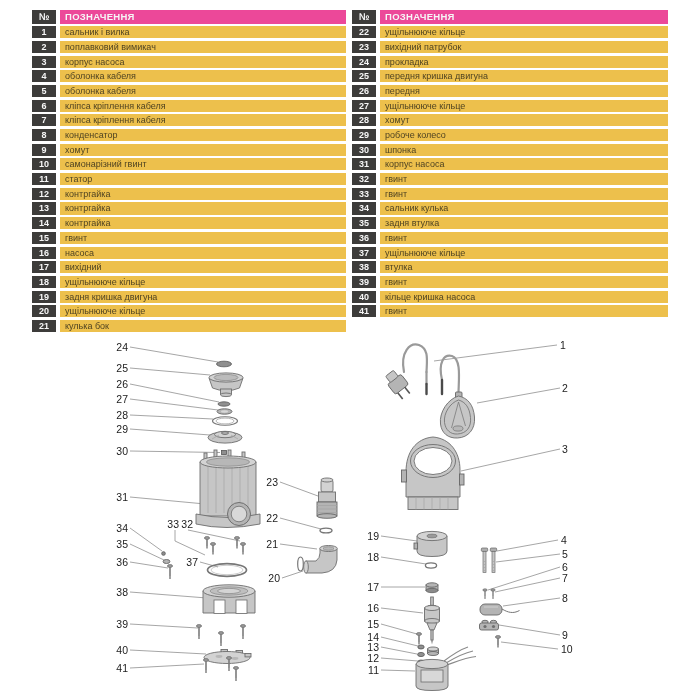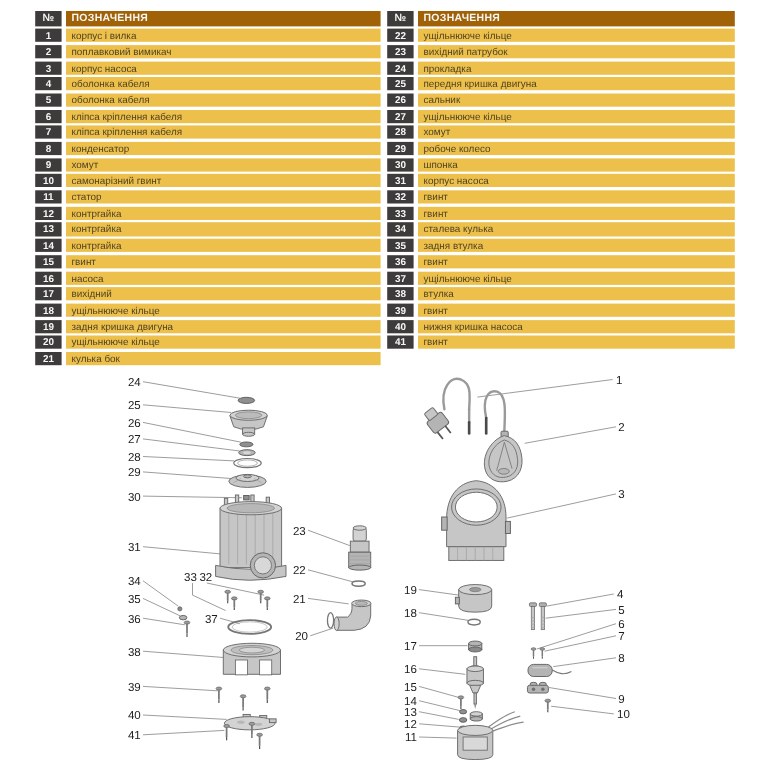--- a/index.html
+++ b/index.html
@@ -8,21 +8,21 @@
   .ptable{position:absolute;top:10px;}
   .ptable.left{left:32px;width:314px;}
   .ptable.right{left:352px;width:316px;}
   .trow{display:flex;height:12.1px;margin-bottom:2.6px;}
   .trow.header{height:13.6px;}
   .cell{display:flex;align-items:center;}
   .cell.num{width:24px;justify-content:center;background:#3d3c3a;color:#f6f6f6;
             font-size:9px;font-weight:bold;margin-right:4px;flex:none;}
   .cell.desc{flex:1;background:#edc04c;color:#4f4322;font-size:9px;padding-left:5px;}
   .trow.header .cell.num{font-size:9.5px;}
-  .trow.header .cell.desc{background:#a16207;color:#f6f6f6;font-weight:bold;font-size:9.5px;
+  .trow.header .cell.desc{background:#ec4899;color:#f6f6f6;font-weight:bold;font-size:9.5px;
                           letter-spacing:.3px;}
   svg.diagram{position:absolute;left:0;top:335px;width:700px;height:365px;}
   .ln{stroke:#8f8f8f;stroke-width:.8;fill:none;}
   .num-callout{font-size:10.5px;fill:#1c1c1c;}
   .p0{fill:#d3d3d3;stroke:#6d6d6d;stroke-width:.9;}
   .p1{fill:#c6c6c6;stroke:#6d6d6d;stroke-width:.9;}
   .p2{fill:#b4b4b4;stroke:#666666;stroke-width:.9;}
   .p3{fill:#8f8f8f;stroke:#555555;stroke-width:.8;}
   .ring{fill:none;stroke:#777777;stroke-width:1.4;}
   .wire{fill:none;stroke:#9a9a9a;stroke-width:2.2;stroke-linecap:round;}
@@ -36,21 +36,21 @@
 
   <div class="ptable left">
     <div class="trow header">
       <div class="cell num">№</div>
       <div class="cell desc">ПОЗНАЧЕННЯ</div>
     </div>
     <div>
 
     <div class="trow">
         <div class="cell num">1</div>
-        <div class="cell desc">корпус і вилка</div>
+        <div class="cell desc">сальник і вилка</div>
       </div>
         <div class="trow">
         <div class="cell num">2</div>
         <div class="cell desc">поплавковий вимикач</div>
       </div>
         <div class="trow">
         <div class="cell num">3</div>
         <div class="cell desc">корпус насоса</div>
       </div>
         <div class="trow">
@@ -146,21 +146,21 @@
         <div class="trow">
         <div class="cell num">24</div>
         <div class="cell desc">прокладка</div>
       </div>
         <div class="trow">
         <div class="cell num">25</div>
         <div class="cell desc">передня кришка двигуна</div>
       </div>
         <div class="trow">
         <div class="cell num">26</div>
-        <div class="cell desc">сальник</div>
+        <div class="cell desc">передня</div>
       </div>
         <div class="trow">
         <div class="cell num">27</div>
         <div class="cell desc">ущільнююче кільце</div>
       </div>
         <div class="trow">
         <div class="cell num">28</div>
         <div class="cell desc">хомут</div>
       </div>
         <div class="trow">
@@ -178,21 +178,21 @@
         <div class="trow">
         <div class="cell num">32</div>
         <div class="cell desc">гвинт</div>
       </div>
         <div class="trow">
         <div class="cell num">33</div>
         <div class="cell desc">гвинт</div>
       </div>
         <div class="trow">
         <div class="cell num">34</div>
-        <div class="cell desc">сталева кулька</div>
+        <div class="cell desc">сальник кулька</div>
       </div>
         <div class="trow">
         <div class="cell num">35</div>
         <div class="cell desc">задня втулка</div>
       </div>
         <div class="trow">
         <div class="cell num">36</div>
         <div class="cell desc">гвинт</div>
       </div>
         <div class="trow">
@@ -202,21 +202,21 @@
         <div class="trow">
         <div class="cell num">38</div>
         <div class="cell desc">втулка</div>
       </div>
         <div class="trow">
         <div class="cell num">39</div>
         <div class="cell desc">гвинт</div>
       </div>
         <div class="trow">
         <div class="cell num">40</div>
-        <div class="cell desc">нижня кришка насоса</div>
+        <div class="cell desc">кільце кришка насоса</div>
       </div>
         <div class="trow">
         <div class="cell num">41</div>
         <div class="cell desc">гвинт</div>
       </div>
       </div>
   </div>
 
   <svg class="diagram" viewBox="0 335 700 365">
     <defs>

